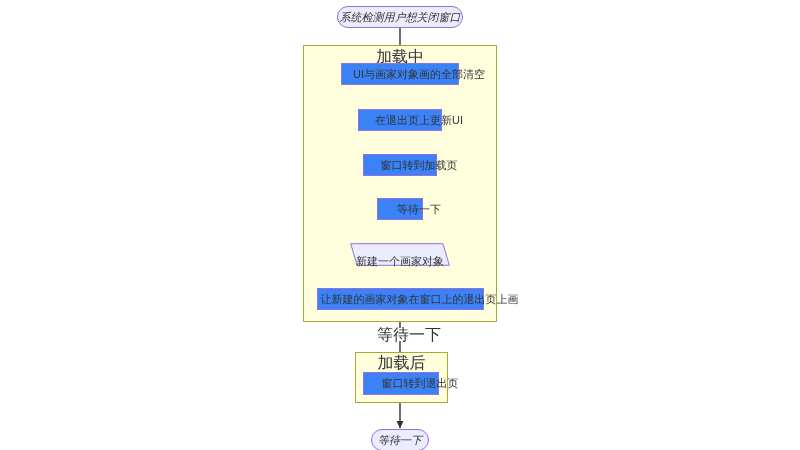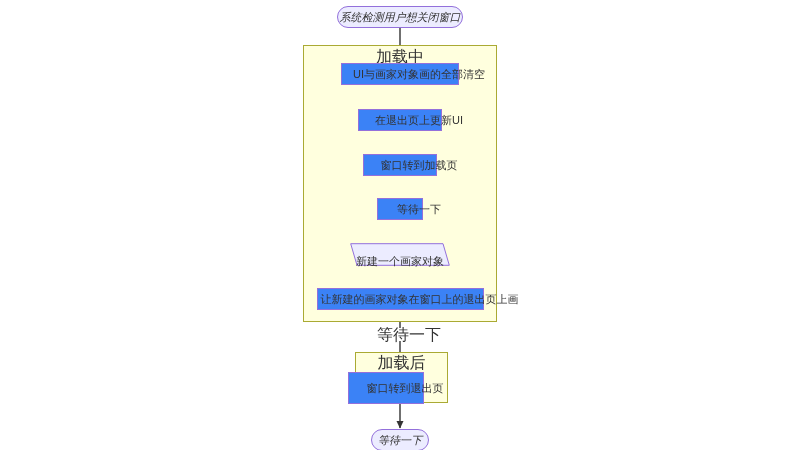--- a/index.html
+++ b/index.html
@@ -162,21 +162,21 @@
   <div class="node node-rect" style="left:317px; top:288px; width:167px; height:22px;">
     <span>让新建的画家对象在窗口上的退出页上画</span>
   </div>
 
   <div class="edge-label" style="left:374px; top:328px; width:52px;">等待一下</div>
 
   <div class="subgraph" style="left:355px; top:352px; width:93px; height:51px;">
     <div class="subgraph-title" style="top:3px;">加载后</div>
   </div>
 
-  <div class="node node-rect" style="left:348px; top:372px; width:76px; height:32px;">
+  <div class="node node-rect" style="left:363px; top:372px; width:76px; height:23px;">
     <span>窗口转到退出页</span>
   </div>
 
   <div class="node node-stadium" style="left:371px; top:429px; width:58px; height:22px;">
     <span>等待一下</span>
   </div>
 
 </div>
 
 </body></html>

